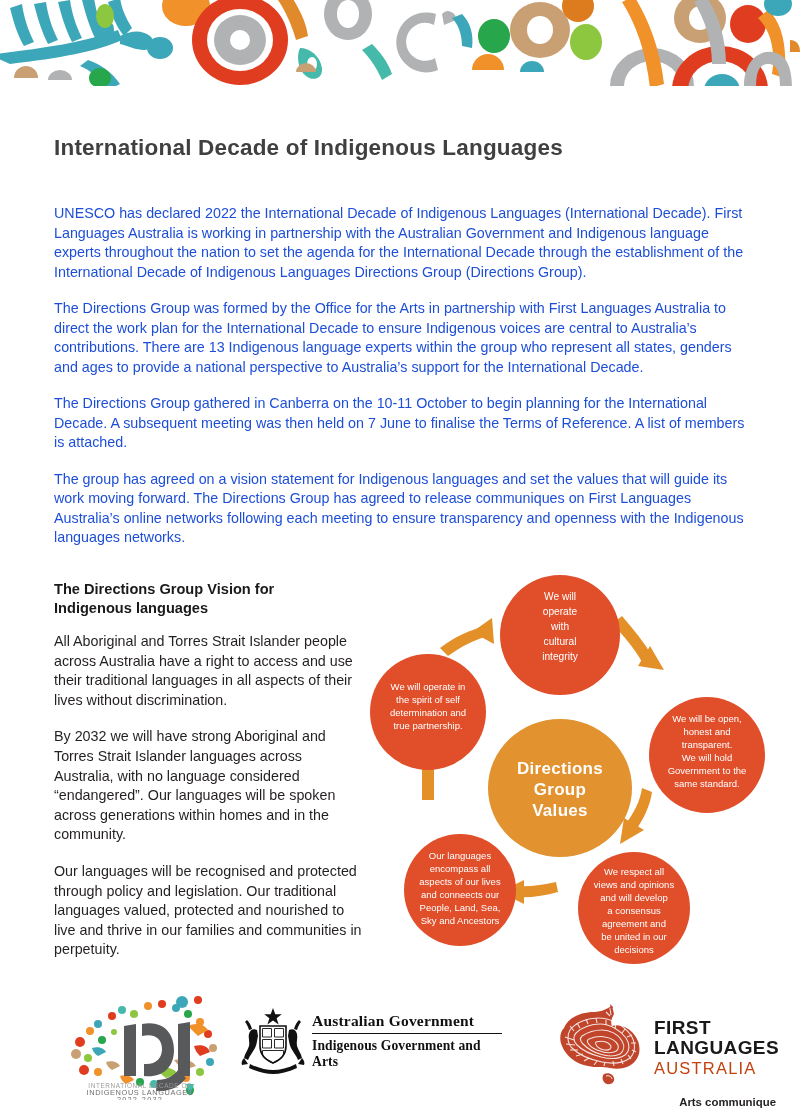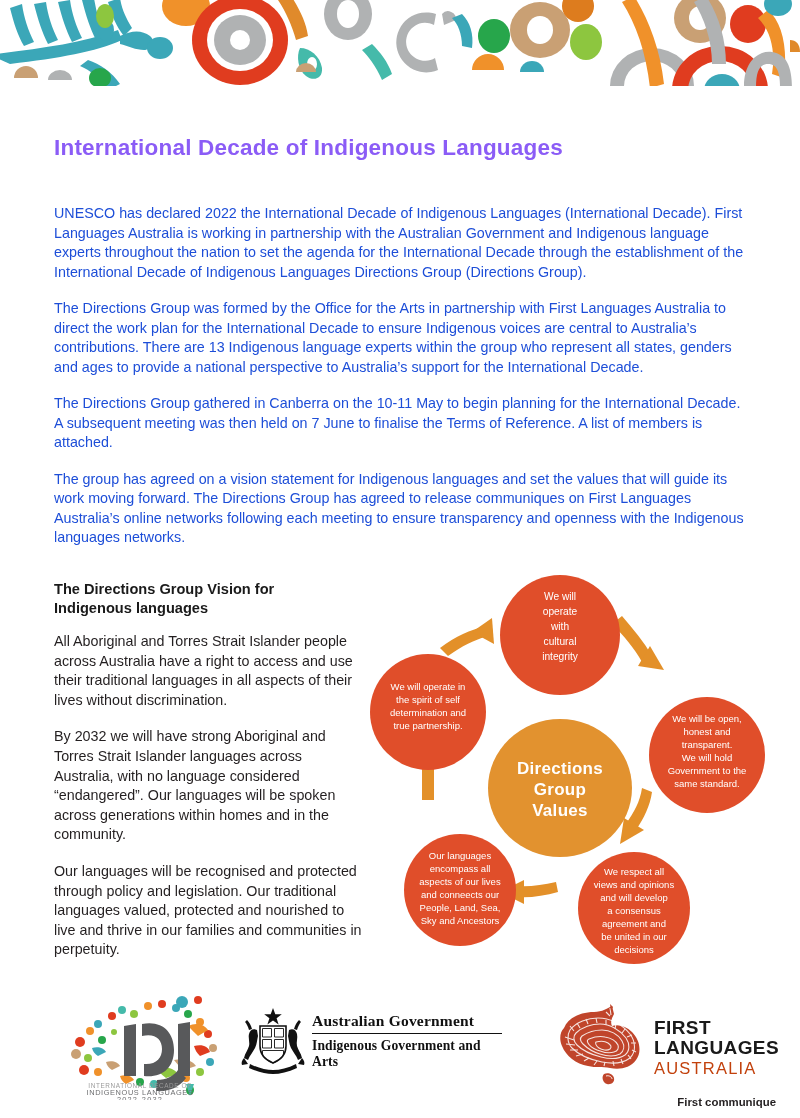--- a/index.html
+++ b/index.html
@@ -30,21 +30,21 @@
   
   .doc-title {
     position: absolute;
     left: 54px;
     top: 118px;
     width: 700px;
     font-size: 22.5px;
     line-height: 30px;
     font-weight: bold;
     letter-spacing: 0.2px;
-    color: #8b5cf6;
+    color: #404040;
   }
   .doc-title .line2 { display: block; }
 
   
   .intro {
     position: absolute;
     left: 54px;
     top: 204px;
     width: 694px;
   }
@@ -273,21 +273,21 @@
   </svg>
 </div>
 
 <h1 class="doc-title">
   <span>International Decade of Indigenous Languages</span>
 </h1>
 
 <div class="intro">
   <p>UNESCO has declared 2022 the International Decade of Indigenous Languages (International Decade). First Languages Australia is working in partnership with the Australian Government and Indigenous language experts throughout the nation to set the agenda for the International Decade through the establishment of the International Decade of Indigenous Languages Directions Group (Directions Group).</p>
   <p>The Directions Group was formed by the Office for the Arts in partnership with First Languages Australia to direct the work plan for the International Decade to ensure Indigenous voices are central to Australia’s contributions. There are 13 Indigenous language experts within the group who represent all states, genders and ages to provide a national perspective to Australia’s support for the International Decade.</p>
-  <p>The Directions Group gathered in Canberra on the 10-11 May to begin planning for the International Decade. A subsequent meeting was then held on 7 June to finalise the Terms of Reference. A list of members is attached.</p>
+  <p>The Directions Group gathered in Canberra on the 10-11 October to begin planning for the International Decade. A subsequent meeting was then held on 7 June to finalise the Terms of Reference. A list of members is attached.</p>
   <p>The group has agreed on a vision statement for Indigenous languages and set the values that will guide its work moving forward. The Directions Group has agreed to release communiques on First Languages Australia’s online networks following each meeting to ensure transparency and openness with the Indigenous languages networks.</p>
 </div>
 
 <div class="vision">
   <h2>
     <span>The Directions Group Vision for</span><br>
     <span>Indigenous languages</span>
   </h2>
   <p>All Aboriginal and Torres Strait Islander people across Australia have a right to access and use their traditional languages in all aspects of their lives without discrimination.</p>
   <p>By 2032 we will  have  strong  Aboriginal and Torres Strait Islander languages across Australia, with no language considered “endangered”. Our languages will be spoken across generations within homes and in the community.</p>
@@ -497,13 +497,13 @@
       </g>
     </svg>
     <div class="fla-words">
       <div class="w1">FIRST</div>
       <div class="w2">LANGUAGES</div>
       <div class="w3">AUSTRALIA</div>
     </div>
   </div>
 </div>
 
-<div class="footer-note">First communique</div>
+<div class="footer-note">Arts communique</div>
 
 </body></html>

